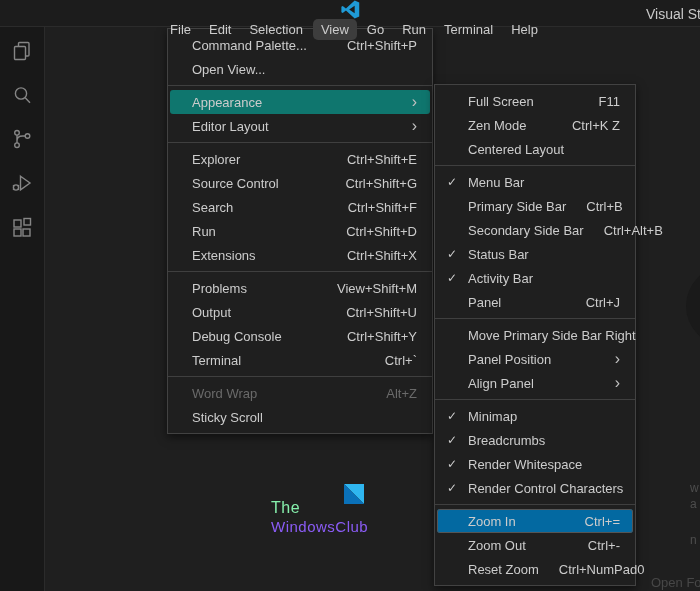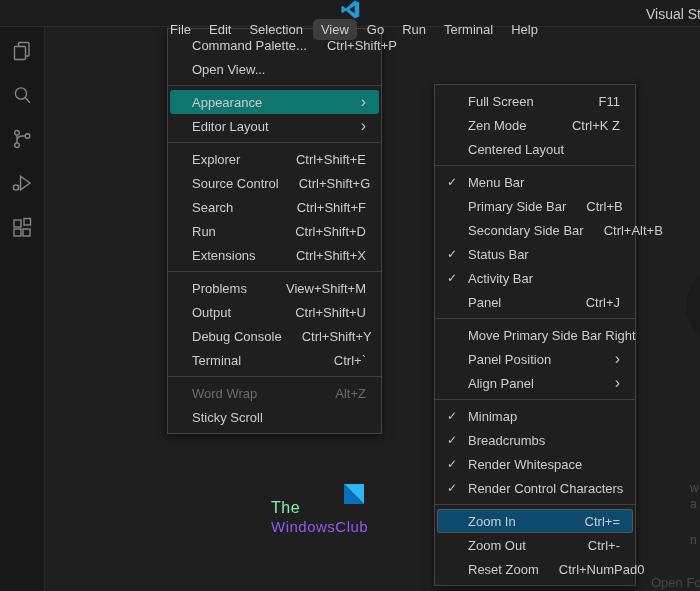--- a/index.html
+++ b/index.html
@@ -34,32 +34,32 @@
     border-radius:50%; background:#1a1a1a; z-index:1; }
   .frag { position:absolute; color:#4d4d4d; font-size:12px; z-index:2; white-space:nowrap; }
   .frag-1 { left:690px; top:481px; }
   .frag-2 { left:690px; top:497px; }
   .frag-3 { left:690px; top:533px; }
   .frag-4 { left:651px; top:575px; font-size:13px; color:#474747; }
 
   
   .menu { position:absolute; background:#1f1f1f; border:1px solid #424242;
     box-shadow:0 3px 9px rgba(0,0,0,.55); padding:4px 0; z-index:10; }
-  .view-menu { left:167px; top:28px; width:215px;text-align:center; }
+  .view-menu { left:167px; top:28px; width:266px;text-align:center; }
   .appearance-submenu { left:434px; top:84px; width:202px; }
   .menu-sep { height:1px; background:#3f3f3f; margin:4px 0; }
   .menu-item { display:flex; align-items:center; height:24px; font-size:13px;
     color:#cccccc; padding:0 13px 0 22px; margin:0 2px; border-radius:3px; cursor:default; }
   .appearance-submenu .menu-item { padding-left:10px; }
   .menu-check { width:21px; font-size:12px; color:#cccccc; flex:0 0 auto; }
   .menu-label { white-space:nowrap; }
   .menu-right { margin-left:auto; white-space:nowrap; color:#cccccc; font-size:13px; padding-left:20px; }
   .menu-right.chevron { font-size:16px; line-height:22px; color:#c0c0c0; }
   .menu-item.highlighted { background:#0f766e; }
-  .menu-item.focused { background:#0c4a6e; outline:1px solid #555555; outline-offset:-1px;text-align:center; }
+  .menu-item.focused { background:#0369a1; outline:1px solid #555555; outline-offset:-1px;text-align:center; }
   .menu-item.disabled .menu-label, .menu-item.disabled .menu-right { color:#6a6a6a; }
 </style>
 </head>
 <body>
 
 <div class="stage">
 
   <div class="bg-blob"></div>
   <span class="frag frag-1">w</span>
   <span class="frag frag-2">a</span>

